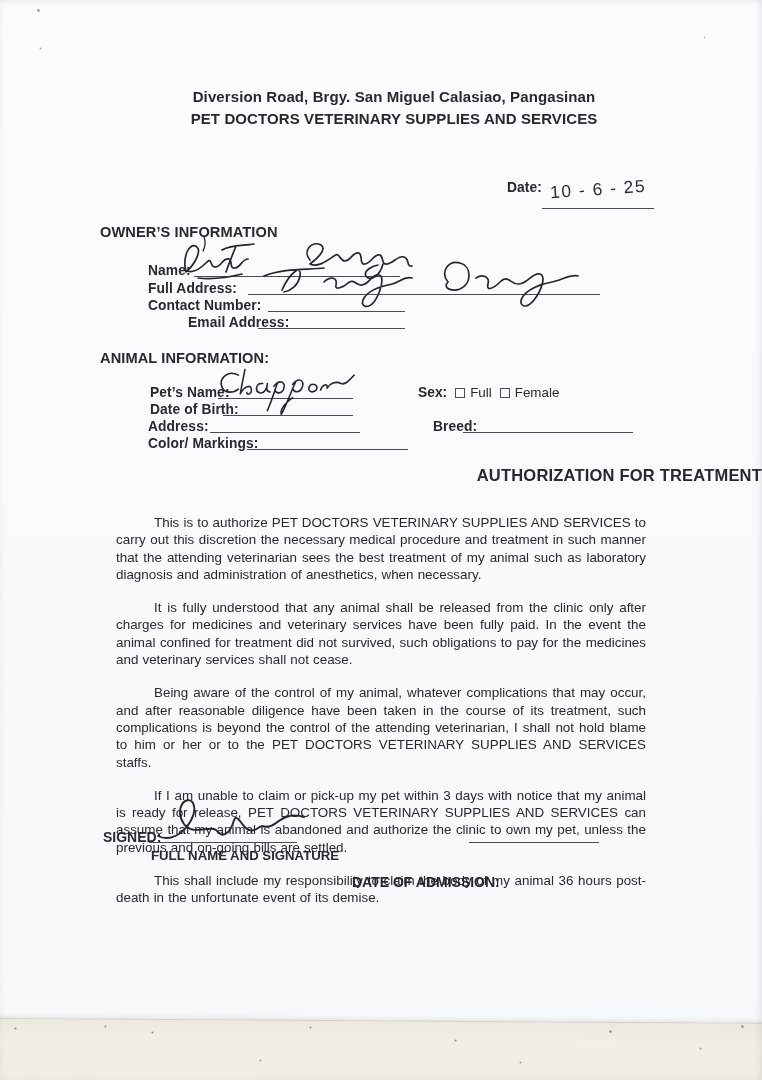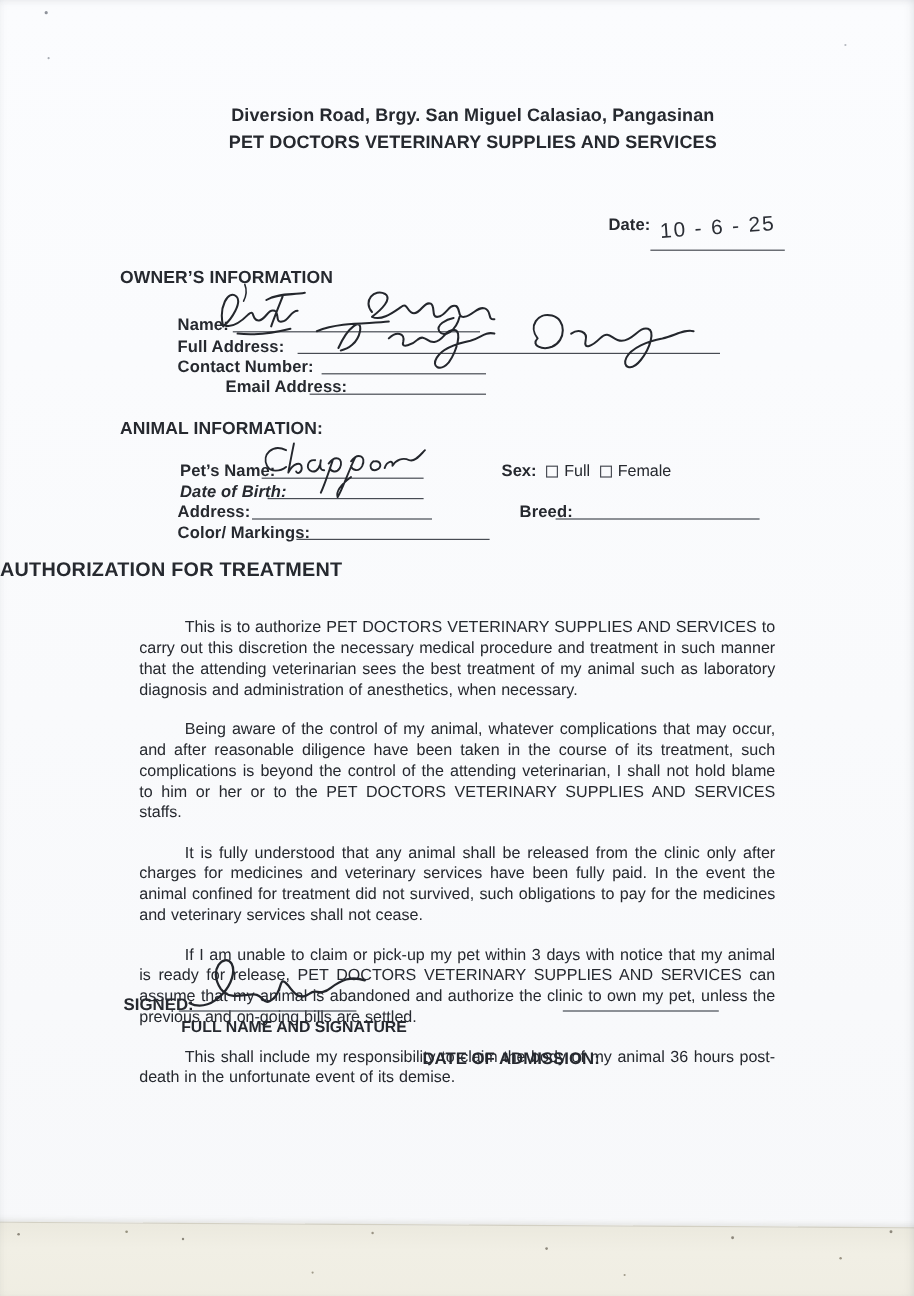--- a/index.html
+++ b/index.html
@@ -15,21 +15,21 @@
                inset 4px 0 8px -5px rgba(110,115,125,.10);
   }
   .header{position:absolute;left:26px;top:86px;width:736px;text-align:center;
           font-weight:bold;font-size:15px;line-height:22px;letter-spacing:.1px;}
   .lbl{position:absolute;font-weight:bold;font-size:13.8px;white-space:nowrap;letter-spacing:.1px;}
   .line{position:absolute;height:0;border-bottom:1.6px solid #474b53;}
   .hw{color:#2b2e35;}
   .datehw{position:absolute;font-size:17.5px;letter-spacing:1.5px;font-weight:500;
           transform:rotate(-4deg);white-space:nowrap;}
   .heading{position:absolute;font-weight:bold;font-size:14.6px;letter-spacing:.1px;white-space:nowrap;}
-  .title{position:absolute;left:0;top:466px;width:762px;text-align:left;
+  .title{position:absolute;left:0;top:466px;width:762px;text-align:right;
          font-weight:bold;font-size:16.5px;letter-spacing:.2px;}
   .paras{position:absolute;left:100px;top:498px;width:562px;
          font-size:13.4px;line-height:17.3px;text-align:justify;}
   .paras p{margin:16px;text-indent:38px;word-spacing:.4px;}
   .sexrow{position:absolute;left:418px;top:385px;font-size:13.4px;white-space:nowrap;}
   .sexrow .sx{font-weight:bold;font-size:13.8px;}
   .cb{display:inline-block;width:8px;height:8px;border:1.2px solid #4a4e56;
       margin:0 5px 0 8px;vertical-align:-1px;background:transparent;}
   .scribble{position:absolute;overflow:visible;}
   .scribble path{fill:none;stroke:#24272d;stroke-width:1.7;stroke-linecap:round;stroke-linejoin:round;}
@@ -92,38 +92,38 @@
   <div class="lbl" style="left:150px;top:385px;">Pet’s Name:</div>
   <div class="line" style="left:218px;top:398px;width:135px;"></div>
   <svg class="scribble" style="left:216px;top:366px;" width="140" height="50" viewBox="0 0 150 50">
     <path d="M24,8 C12,2 2,12 7,22 C10,28 19,27 24,23 M31,2 C29,12 27,22 26,28 C30,20 38,17 38,24 C38,28 34,30 33,27 M50,17 C43,16 41,25 47,27 C52,28 55,22 55,17 C54,22 54,26 58,26 M66,16 C62,28 58,40 55,46 M62,20 C68,12 76,15 72,24 C69,29 64,27 63,24 M86,14 C80,26 74,44 70,50 C68,44 74,38 82,32 M82,18 C88,10 96,13 92,22 C89,28 83,26 82,22 M102,18 C97,22 100,28 106,25 C110,22 108,17 103,18 M112,24 C114,18 120,16 119,22 C122,17 128,14 134,17 C139,19 144,12 148,8"></path>
   </svg>
 
   <div class="sexrow">
     <span class="sx">Sex:</span><span class="cb"></span><span>Full</span><span class="cb"></span><span>Female</span>
   </div>
 
-  <div class="lbl" style="left:150px;top:402px;font-style:italic;">Date of Birth:</div>
+  <div class="lbl" style="left:150px;top:402px;">Date of Birth:</div>
   <div class="line" style="left:223px;top:415px;width:130px;"></div>
 
   <div class="lbl" style="left:148px;top:419px;">Address:</div>
   <div class="line" style="left:210px;top:432px;width:150px;"></div>
 
   <div class="lbl" style="left:433px;top:419px;">Breed:</div>
   <div class="line" style="left:463px;top:432px;width:170px;"></div>
 
   <div class="lbl" style="left:148px;top:436px;">Color/ Markings:</div>
   <div class="line" style="left:247px;top:449px;width:161px;"></div>
 
   <div class="title">AUTHORIZATION FOR TREATMENT</div>
 
   <div class="paras">
     <p>This is to authorize PET DOCTORS VETERINARY SUPPLIES AND SERVICES to carry out this discretion the necessary medical procedure and treatment in such manner that the attending veterinarian sees the best treatment of my animal such as laboratory diagnosis and administration of anesthetics, when necessary.</p>
+    <p>It is fully understood that any animal shall be released from the clinic only after charges for medicines and veterinary services have been fully paid. In the event the animal confined for treatment did not survived, such obligations to pay for the medicines and veterinary services shall not cease.</p>
     <p>Being aware of the control of my animal, whatever complications that may occur, and after reasonable diligence have been taken in the course of its treatment, such complications is beyond the control of the attending veterinarian, I shall not hold blame to him or her or to the PET DOCTORS VETERINARY SUPPLIES AND SERVICES staffs.</p>
-    <p>It is fully understood that any animal shall be released from the clinic only after charges for medicines and veterinary services have been fully paid. In the event the animal confined for treatment did not survived, such obligations to pay for the medicines and veterinary services shall not cease.</p>
     <p>If I am unable to claim or pick-up my pet within 3 days with notice that my animal is ready for release, PET DOCTORS VETERINARY SUPPLIES AND SERVICES can assume that my animal is abandoned and authorize the clinic to own my pet, unless the previous and on-going bills are settled.</p>
     <p>This shall include my responsibility to claim the body of my animal 36 hours post-death in the unfortunate event of its demise.</p>
   </div>
 
   <div class="ftr" style="left:103px;top:829px;">SIGNED:</div>
   <div class="line" style="left:149px;top:842px;width:148px;"></div>
   <svg class="scribble" style="left:146px;top:794px;" width="172" height="52" viewBox="0 0 172 52">
     <path d="M12,42 C32,52 54,22 47,9 C41,0 27,14 38,30 C46,41 60,33 68,35 C74,37 74,45 82,38 C90,30 86,18 94,27 C99,34 104,40 112,34 C118,29 120,37 130,29 C138,23 146,19 158,23" style="stroke-width:1.9"></path>
   </svg>
   <div class="cap" style="left:151px;top:848px;text-align:right;">FULL NAME AND SIGNATURE</div>

